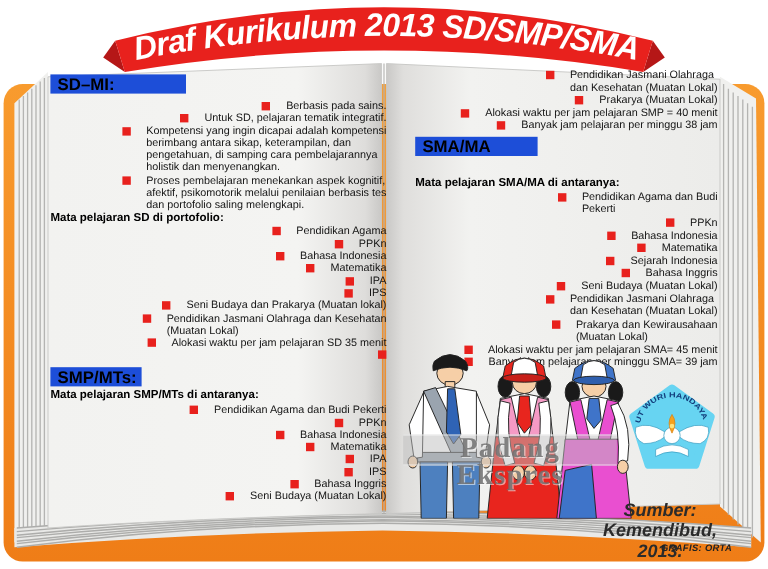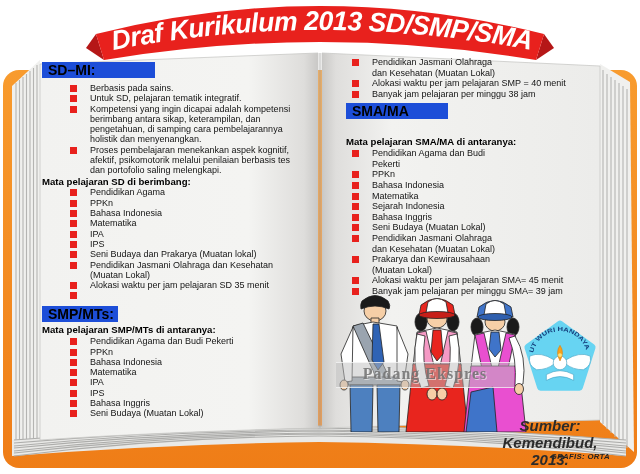--- a/index.html
+++ b/index.html
@@ -4,38 +4,38 @@
 <style>
   html,body{margin:0;padding:0;background:#ffffff;font-family:"Liberation Sans",sans-serif;}
   #stage{position:relative;width:640px;height:474px;overflow:hidden;background:#ffffff;}
   #book-bg{position:absolute;left:0;top:0;}
 
   
   .col{position:absolute;color:#141414;font-size:9px;z-index:3;}
   .col-left{left:64px;top:62px;width:258px;}
   .col-right{left:346px;top:57px;width:252px;}
   .col ul{list-style:none;margin:0;padding:0;}
-  .col li{display:flex;align-items:flex-start;padding-left:6px;}
+  .col li{display:flex;align-items:flex-start;padding-left:6px;justify-content:flex-end;}
   .sq{flex:0 0 7px;width:7px;height:7px;background:#e8211d;margin-top:2px;}
   .t{margin-left:13px;white-space:pre-line;line-height:10.3px;}
   .col-right .t{line-height:10.6px;}
   .hl{display:block;background:#1d4ed8;font-weight:bold;font-size:14px;line-height:12px;padding:2px 6px;box-sizing:border-box;color:#000;}
   .col-left .hl, .col-left .subhead{margin-left:-22px;}
   .hl-sd{width:113px;margin-bottom:5px;}
   .hl-smp{width:76px;margin-top:7px;margin-bottom:3px;}
   .hl-sma{width:102px;margin-top:4px;margin-bottom:18px;}
   .subhead{font-weight:bold;font-size:9.6px;line-height:10.8px;color:#000;margin-top:1px;}
 
   
   #students{position:absolute;left:333px;top:292px;z-index:4;}
 
   
   #watermark{position:absolute;left:336px;top:362px;width:178px;height:24px;z-index:6;
     background:rgba(190,190,190,.5);border-top:1px solid rgba(255,255,255,.65);border-bottom:1px solid rgba(255,255,255,.65);
-    font-family:"Liberation Serif",serif;font-weight:bold;font-size:16px;line-height:22px;text-align:center;
+    font-family:"Liberation Serif",serif;font-weight:bold;font-size:24px;line-height:22px;text-align:center;
     color:rgba(110,110,110,.85);letter-spacing:1px;text-shadow:1px 1px 0 rgba(255,255,255,.55);}
 
   
   #logo{position:absolute;left:521px;top:318px;z-index:5;}
 
   .source{position:absolute;left:492px;top:417px;width:116px;z-index:6;
     font-weight:bold;font-style:italic;font-size:15px;color:#2b2b2b;text-align:center;}
   .credit{position:absolute;left:540px;top:452px;width:70px;z-index:6;
     font-weight:bold;font-style:italic;font-size:7.8px;color:#222;text-align:right;letter-spacing:.3px;}
 </style>
@@ -138,21 +138,21 @@
 pengetahuan, di samping cara pembelajarannya
 holistik dan menyenangkan.</span>
         </li>
       <li>
           <span class="sq"></span>
           <span class="t">Proses pembelajaran menekankan aspek kognitif,
 afektif, psikomotorik melalui penilaian berbasis tes
 dan portofolio saling melengkapi.</span>
         </li>
     </ul>
-    <div class="subhead">Mata pelajaran SD di berimbang:</div>
+    <div class="subhead">Mata pelajaran SD di portofolio:</div>
     <ul>
       <li>
           <span class="sq"></span>
           <span class="t">Pendidikan Agama</span>
         </li>
       <li>
           <span class="sq"></span>
           <span class="t">PPKn</span>
         </li>
       <li>
@@ -225,20 +225,24 @@
         </li>
     </ul>
   </div>
 
   <div class="col col-right">
     <ul>
       <li>
           <span class="sq"></span>
           <span class="t">Pendidikan Jasmani Olahraga
 dan Kesehatan (Muatan Lokal)</span>
+        </li>
+      <li>
+          <span class="sq"></span>
+          <span class="t">Prakarya (Muatan Lokal)</span>
         </li>
       <li>
           <span class="sq"></span>
           <span class="t">Alokasi waktu per jam pelajaran SMP = 40 menit</span>
         </li>
       <li>
           <span class="sq"></span>
           <span class="t">Banyak jam pelajaran per minggu 38 jam</span>
         </li>
     </ul>

